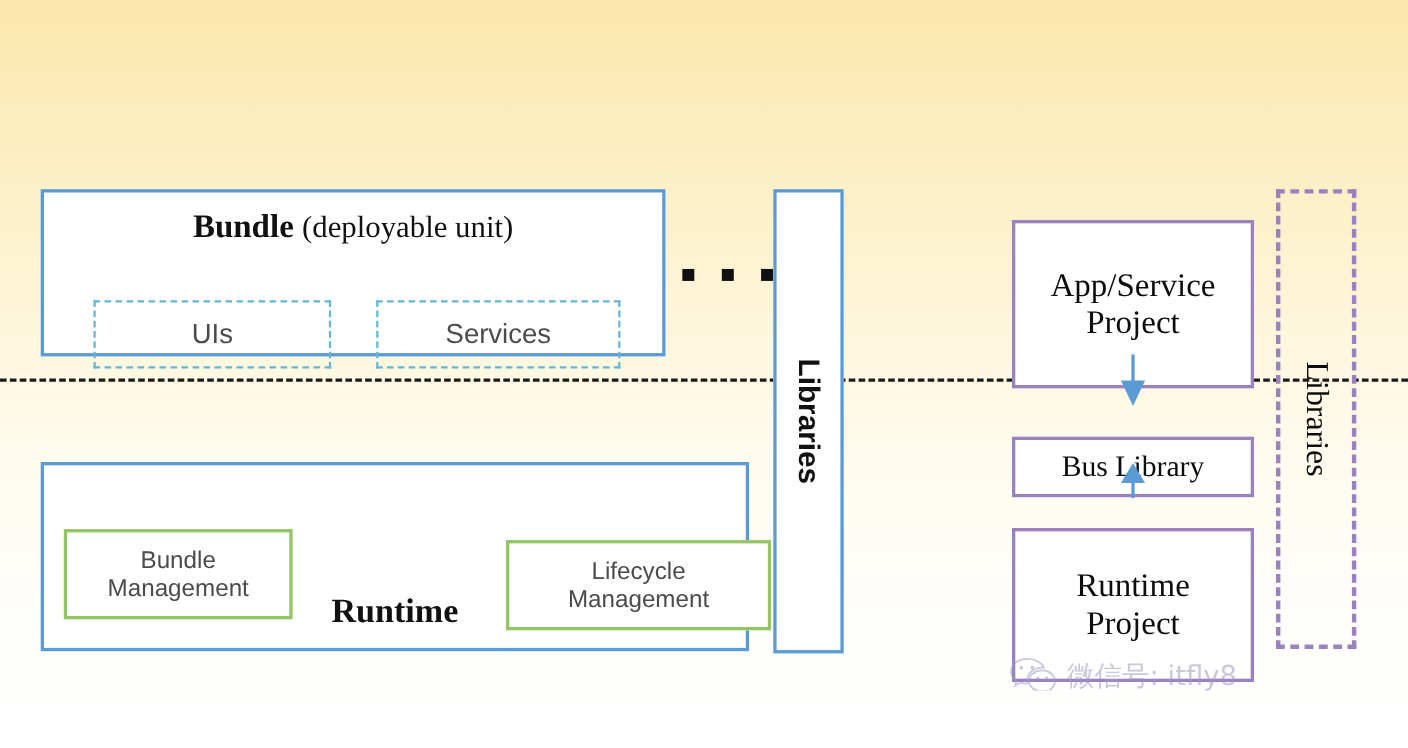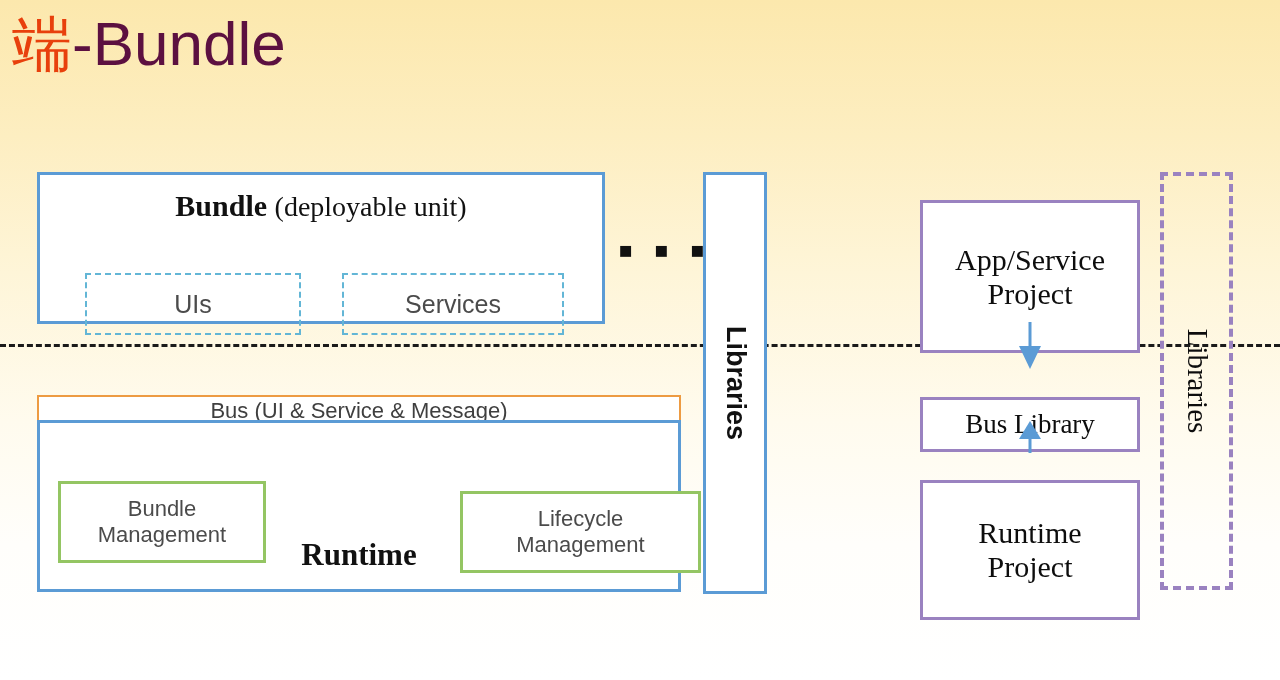--- a/index.html
+++ b/index.html
@@ -199,44 +199,38 @@
     font-size: 25px;
     color: #9f9bbf;
     white-space: nowrap;
   }
 </style>
 </head>
 <body>
 
 <div id="slide">
 
-  <div id="title">
-    <span class="cn">端</span><span class="en">-Bundle</span>
-  </div>
 
   <div id="divider"></div>
 
   <div id="bundle-box" class="box blue-box">
     <div id="bundle-title">
       <span class="strong">Bundle</span>
       <span class="light">(deployable unit)</span>
     </div>
     <div id="uis-box" class="box dashed-blue center">
       <span class="sub-label">UIs</span>
     </div>
     <div id="services-box" class="box dashed-blue center">
       <span class="sub-label">Services</span>
     </div>
   </div>
 
   <div id="ellipsis">▪ ▪ ▪</div>
 
-  <div id="bus-box" class="box orange-box center">
-    <span id="bus-label">Bus (UI &amp; Service &amp; Message)</span>
-  </div>
 
   <div id="runtime-box" class="box blue-box">
     <div id="bundle-mgmt-box" class="box green-box center">
       <span class="mgmt-label">
         <span>Bundle</span><br>
         <span>Management</span>
       </span>
     </div>
     <div id="lifecycle-mgmt-box" class="box green-box center">
       <span class="mgmt-label">
@@ -280,14 +274,27 @@
     <span class="serif-label">
       <span>Runtime</span><br>
       <span>Project</span>
     </span>
   </div>
 
   <div id="libraries-right-box" class="box dashed-purple">
     <span id="libraries-right-label" class="vert-label">Libraries</span>
   </div>
 
+  <div id="watermark">
+    <span>
+      <svg width="44" height="32" viewBox="0 0 44 32" xmlns="http://www.w3.org/2000/svg">
+        <path d="M16 3 C7 3 1 8.5 1 14.5 c0 3.4 2 6.4 5.1 8.4 l-1.3 4.2 4.8-2.5 c1.8 .5 3.6 .8 5.6 .8 .5 0 1 0 1.5-.06 -.4-1.1-.6-2.2-.6-3.4 0-6 5.9-10.9 13.2-10.9 .5 0 1 .02 1.5 .07 C29.4 6.5 23.4 3 16 3 z" fill="none" stroke="#9f9bbf" stroke-width="1.6"></path>
+        <circle cx="10.5" cy="11" r="1.7" fill="#9f9bbf"></circle>
+        <circle cx="20.5" cy="11" r="1.7" fill="#9f9bbf"></circle>
+        <path d="M29.5 13.5 c-6.6 0-11.9 4.3-11.9 9.6 0 5.3 5.3 9.6 11.9 9.6 1.6 0 3.1-.25 4.5-.7 l3.9 2.1 -1.1-3.5 c2.6-1.75 4.3-4.4 4.3-7.5 0-5.3-5.3-9.6-11.6-9.6 z" fill="none" stroke="#9f9bbf" stroke-width="1.6"></path>
+        <circle cx="25.5" cy="20.5" r="1.4" fill="#9f9bbf"></circle>
+        <circle cx="33.5" cy="20.5" r="1.4" fill="#9f9bbf"></circle>
+      </svg>
+    </span>
+    <span id="watermark-text">微信号: itfly8</span>
+  </div>
 
 </div>
 
 </body></html>

